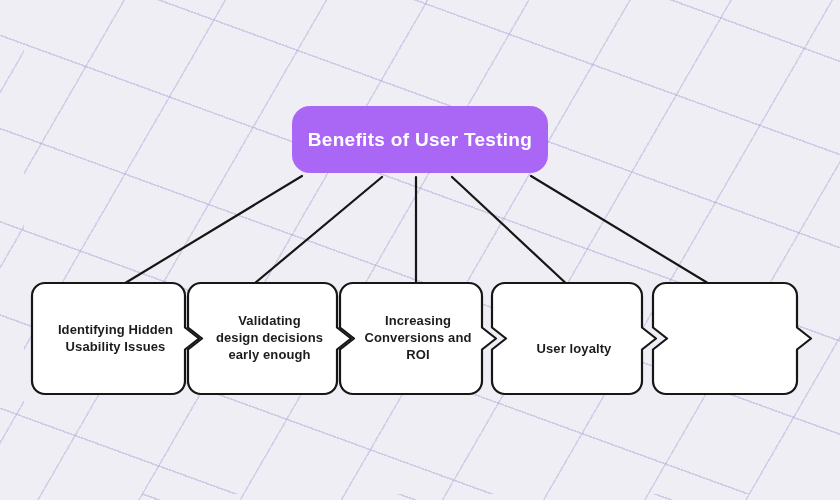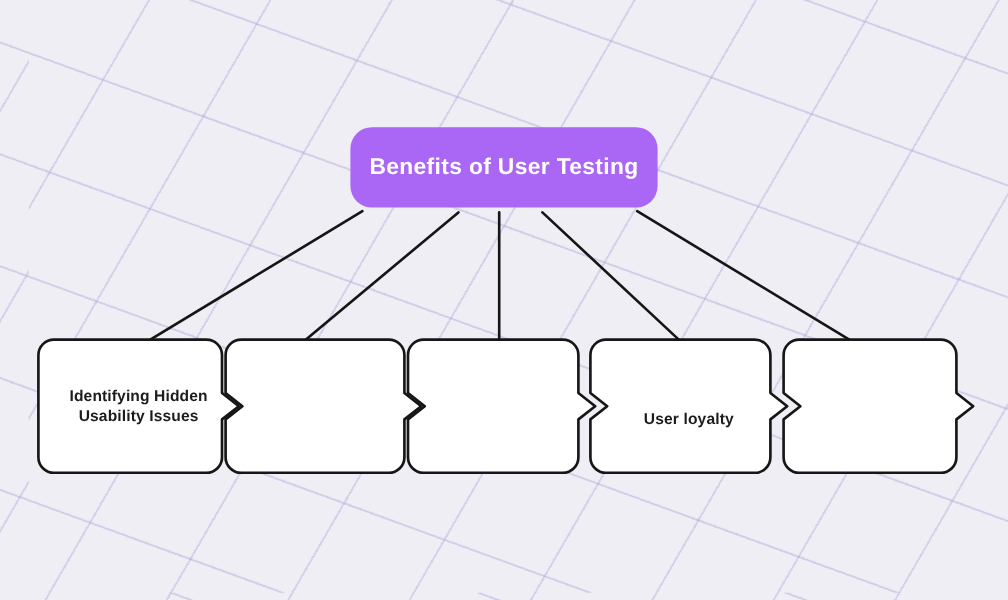--- a/index.html
+++ b/index.html
@@ -105,15 +105,21 @@
       <path class="topic-shape" d="M 666 283 H 784 A 13 13 0 0 1 797 296 V 327.5 L 811 338.5 L 797 349.5 V 381 A 13 13 0 0 1 784 394 H 666 A 13 13 0 0 1 653 381 V 349.5 L 667 338.5 L 653 327.5 V 296 A 13 13 0 0 1 666 283 Z"></path>
     </g>
   </svg>
 
   <div class="root-node">
     <span>Benefits of User Testing</span>
   </div>
 
   <div class="node-label lbl-1">Identifying Hidden
 Usability Issues</div>
+  <div class="node-label lbl-2">Validating
+design decisions
+early enough</div>
+  <div class="node-label lbl-3">Increasing
+Conversions and
+ROI</div>
   <div class="node-label lbl-4">User loyalty</div>
 
 </div>
 
 </body></html>

